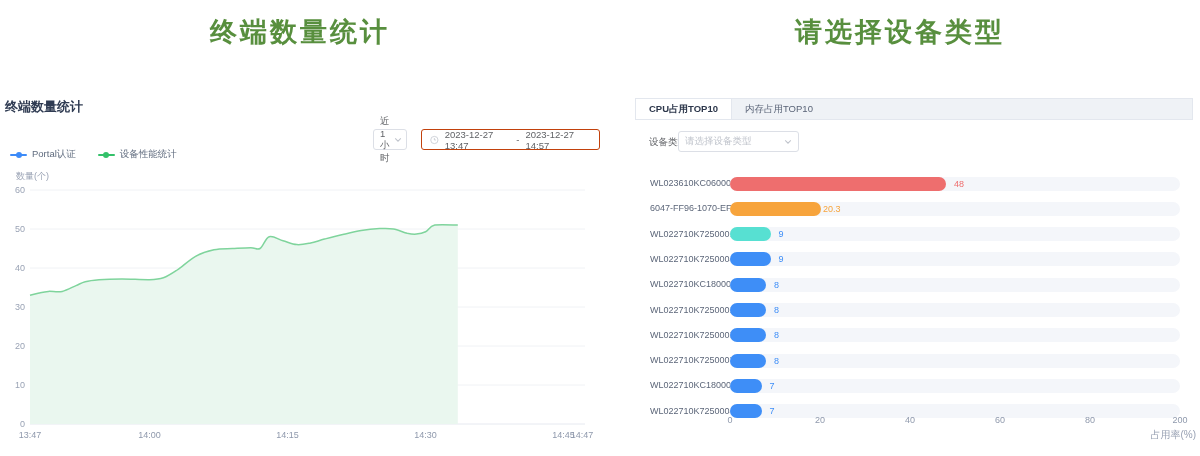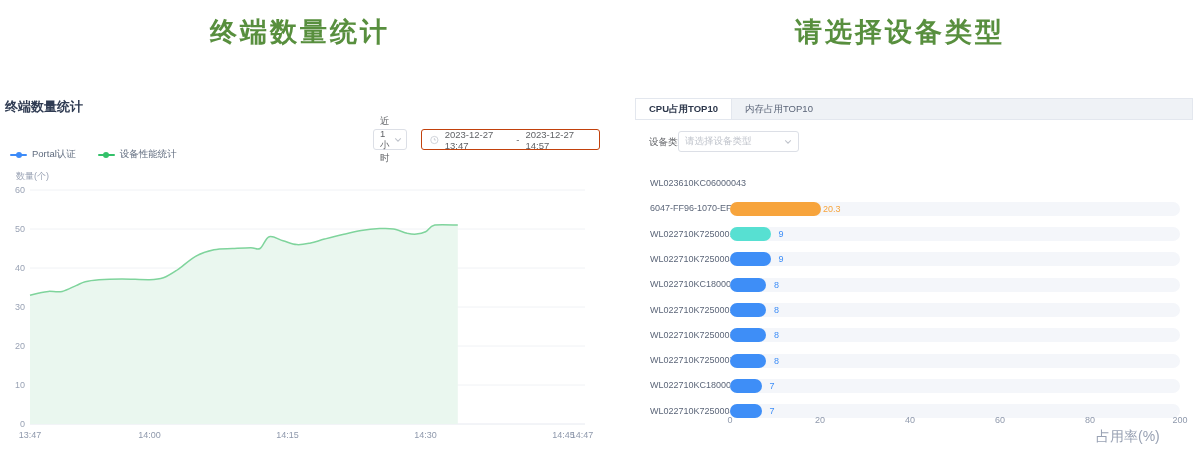--- a/index.html
+++ b/index.html
@@ -39,22 +39,22 @@
 
   
   .brow{position:absolute;left:650px;width:543px;height:25px;}
   .blabel{position:absolute;left:0;top:0;width:74px;height:25px;line-height:25px;
           text-align:right;font-size:9px;color:#5c6679;white-space:nowrap;}
   .btrack{position:absolute;left:80px;top:5.5px;width:450px;height:14px;background:#f4f6fa;
           border-radius:7px;}
   .bbar{position:absolute;left:0;top:0;height:14px;border-radius:7px;}
   .bval{position:absolute;top:0;height:14px;line-height:14px;font-size:9px;font-weight:400;}
   .xtick{position:absolute;top:415px;font-size:9px;color:#8f99ac;transform:translateX(-50%);}
-  .x-axis-name{position:absolute;left:1096px;top:428px;width:100px;text-align:left;
-               font-size:14px;color:#98a1b3;}
+  .x-axis-name{position:absolute;left:1096px;top:428px;width:100px;text-align:right;
+               font-size:10px;color:#98a1b3;}
 
   svg text{font-family:"Liberation Sans","DejaVu Sans",sans-serif;}
 </style>
 </head>
 <body>
 
 <div class="page">
 
   <div class="big-title" style="left:0;">终端数量统计</div>
 
@@ -133,20 +133,24 @@
   <div class="sel" style="left:678px;top:131px;width:121px;">
     <span class="ph">请选择设备类型</span>
     <svg class="chev" viewBox="0 0 10 10">
       <path d="M1.5 3 L5 6.5 L8.5 3" fill="none" stroke="#c0c4cc" stroke-width="1.3"></path>
     </svg>
   </div>
 
   <div id="barChart">
       <div class="brow" style="top:171.0px">
         <div class="blabel">WL023610KC06000043</div>
+        <div class="btrack" style="background:#f4f6fa">
+          <div class="bbar" style="width:216.0px;background:#ee6e6e"></div>
+          <span class="bval" style="left:224px;color:#ee6e6e">48</span>
+        </div>
       </div>
       <div class="brow" style="top:196.3px">
         <div class="blabel">6047-FF96-1070-EF0A</div>
         <div class="btrack" style="background:#f4f6fa">
           <div class="bbar" style="width:91.4px;background:#f7a43c"></div>
           <span class="bval" style="left:93px;color:#f7a43c">20.3</span>
         </div>
       </div>
       <div class="brow" style="top:221.6px">
         <div class="blabel">WL022710K725000102</div>

